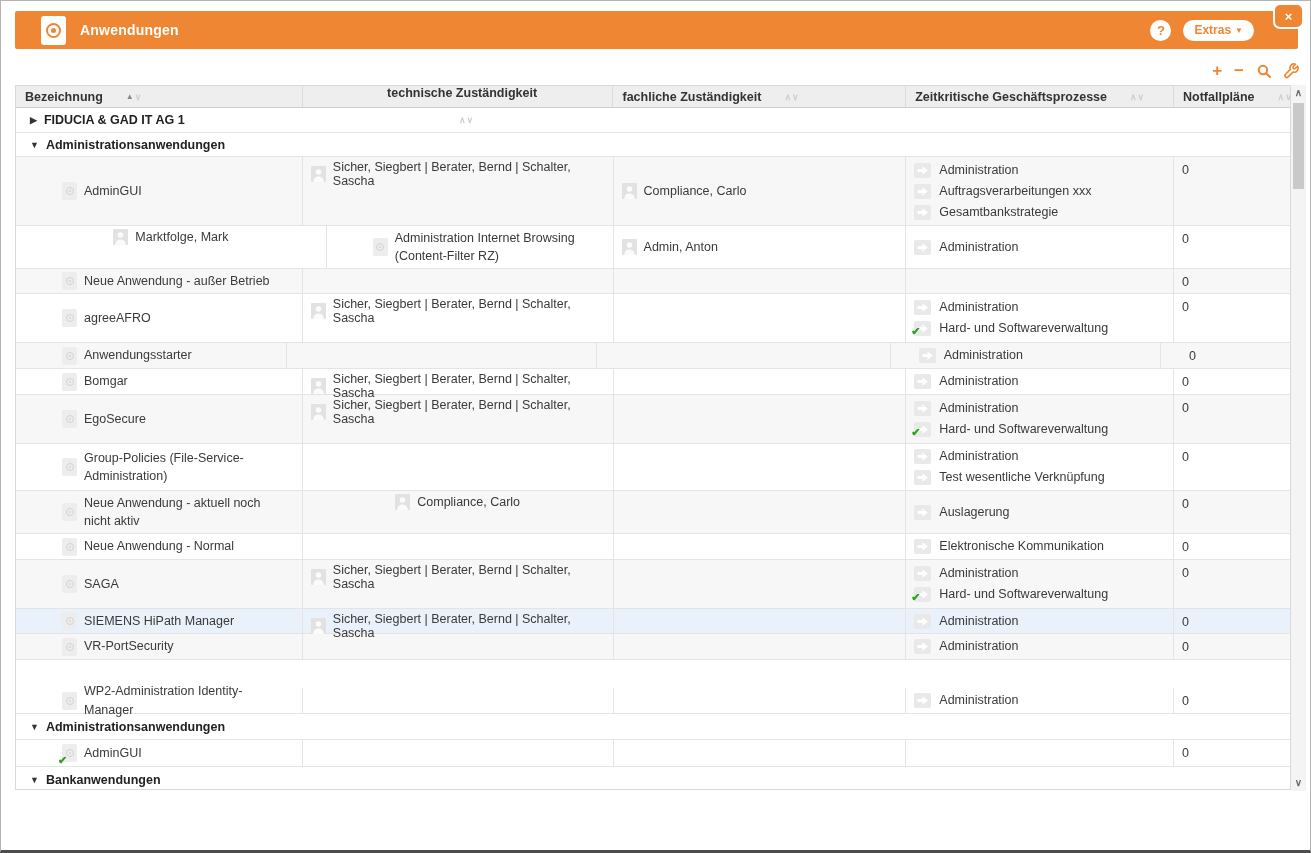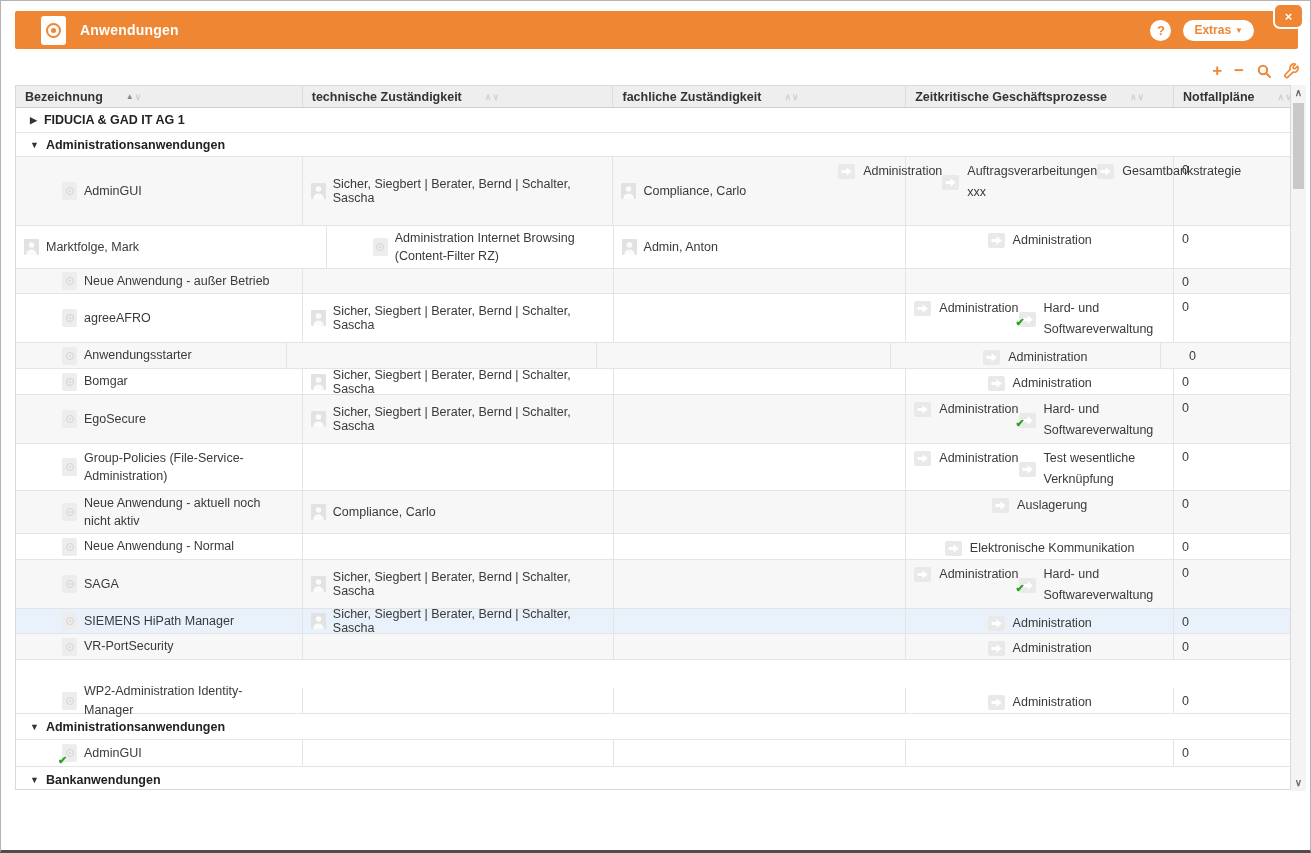--- a/index.html
+++ b/index.html
@@ -53,21 +53,21 @@
   }
   .grid-head { display:flex; height:22px; background:#eeeeee; border-bottom:1px solid #cfcfcf; }
   .gh-cell {
     display:flex; align-items:center; font-weight:bold; font-size:12.5px; color:#333;
     padding-left:9px; border-right:1px solid #dcdcdc; cursor:pointer;gap:15px;
   }
   .gh-cell:last-child { border-right:none; }
   .sort { margin-left:8px; display:flex; align-items:center; gap:1px; }
   .sort .a-up-active { color:#8a8a8a; font-size:8px; }
   .sort .a-dim { color:#cfcfcf; font-size:9px; }
-  .col-0 { width:287px; } .col-1 { width:311px; } .col-2 { width:293px; }
+  .col-0 { width:287px; } .col-1 { width:311px;flex-direction:column; } .col-2 { width:293px; }
   .col-3 { width:268px; } .col-4 { width:116px; }
   .rows { }
   .row { display:flex; border-bottom:1px solid #e4e4e4; background:#fff; }
   .row.shade-grey { background:#f7f7f7; }
   .row.shade-selected { background:#e9f1fa; }
   .row.group-row { align-items:center; background:#fff; }
   .cell { border-right:1px solid #e4e4e4; padding:3px 8px; display:flex; align-items:center; font-size:12.5px; color:#3a3a3a; }
   .cell:last-child { border-right:none; }
   .group-label { display:flex; align-items:center; font-weight:bold; font-size:12.5px; color:#222; padding-left:14px; }
   .group-label .tri { font-size:9px; margin-right:7px; color:#333; }
@@ -76,21 +76,21 @@
     position:relative; width:15px; height:18px; background:#ededed; border-radius:2px;
     flex:0 0 auto; margin-right:7px; display:flex; align-items:center; justify-content:center;
   }
   .app-ic .ring { width:8px; height:8px; border:1.5px solid #d3d3d3; border-radius:50%;
     display:flex; align-items:center; justify-content:center; }
   .app-ic .dot { width:2px; height:2px; background:#d3d3d3; border-radius:50%; }
   .chk { position:absolute; left:-4px; bottom:-5px; color:#2ea121; font-size:11px; font-weight:bold; text-shadow:0 0 1px #fff; }
   .name-text { max-width:205px; line-height:1.45; }
   .person { display:flex; align-items:center; }
   .person-ic { flex:0 0 auto; margin-right:7px; width:15px; height:16px; }
-  .proc-cell { align-items:flex-start; justify-content:center; padding:4px 8px; }
+  .proc-cell { flex-direction:column; align-items:flex-start; justify-content:center; padding:4px 8px; }
   .proc-line { display:flex; align-items:center; line-height:21px; }
   .proc-ic { position:relative; flex:0 0 auto; width:17px; height:15px; margin-right:8px; }
   .proc-ic .chk { left:-3px; bottom:-6px; }
   .nf-cell { align-items:flex-start; padding-top:6px; }
   
   .group-row { height:25px; }
   
   .vscroll {
     position:absolute; top:84px; right:4px; width:15px; height:706px; background:#f4f4f4;
     display:flex; flex-direction:column; align-items:center;

